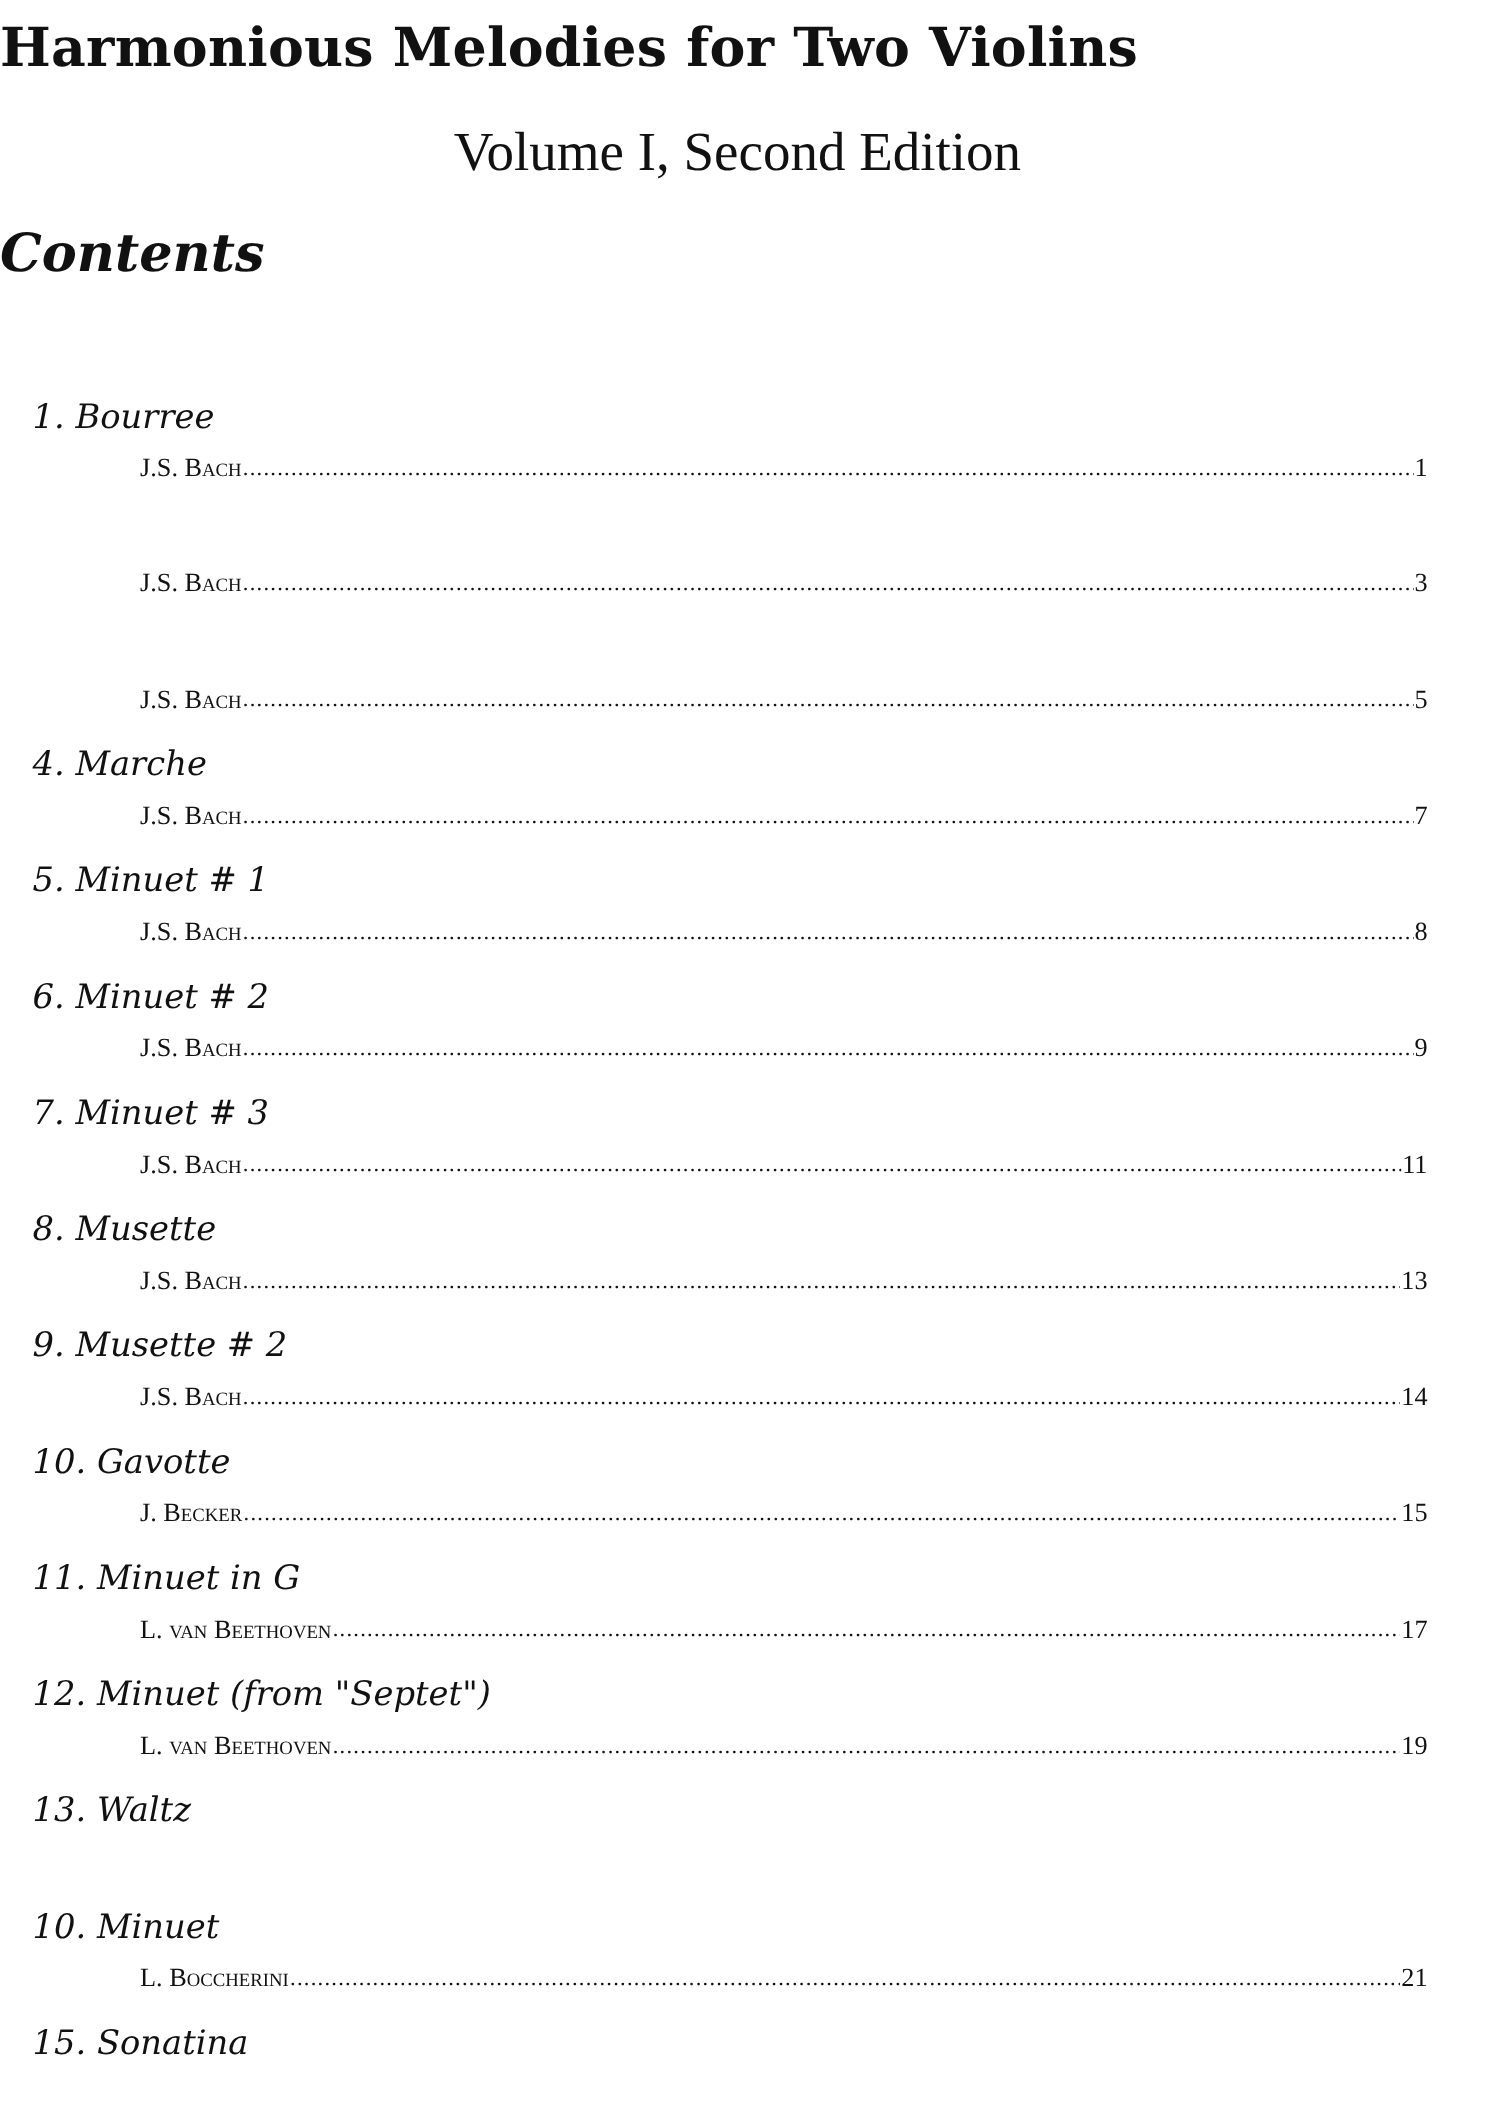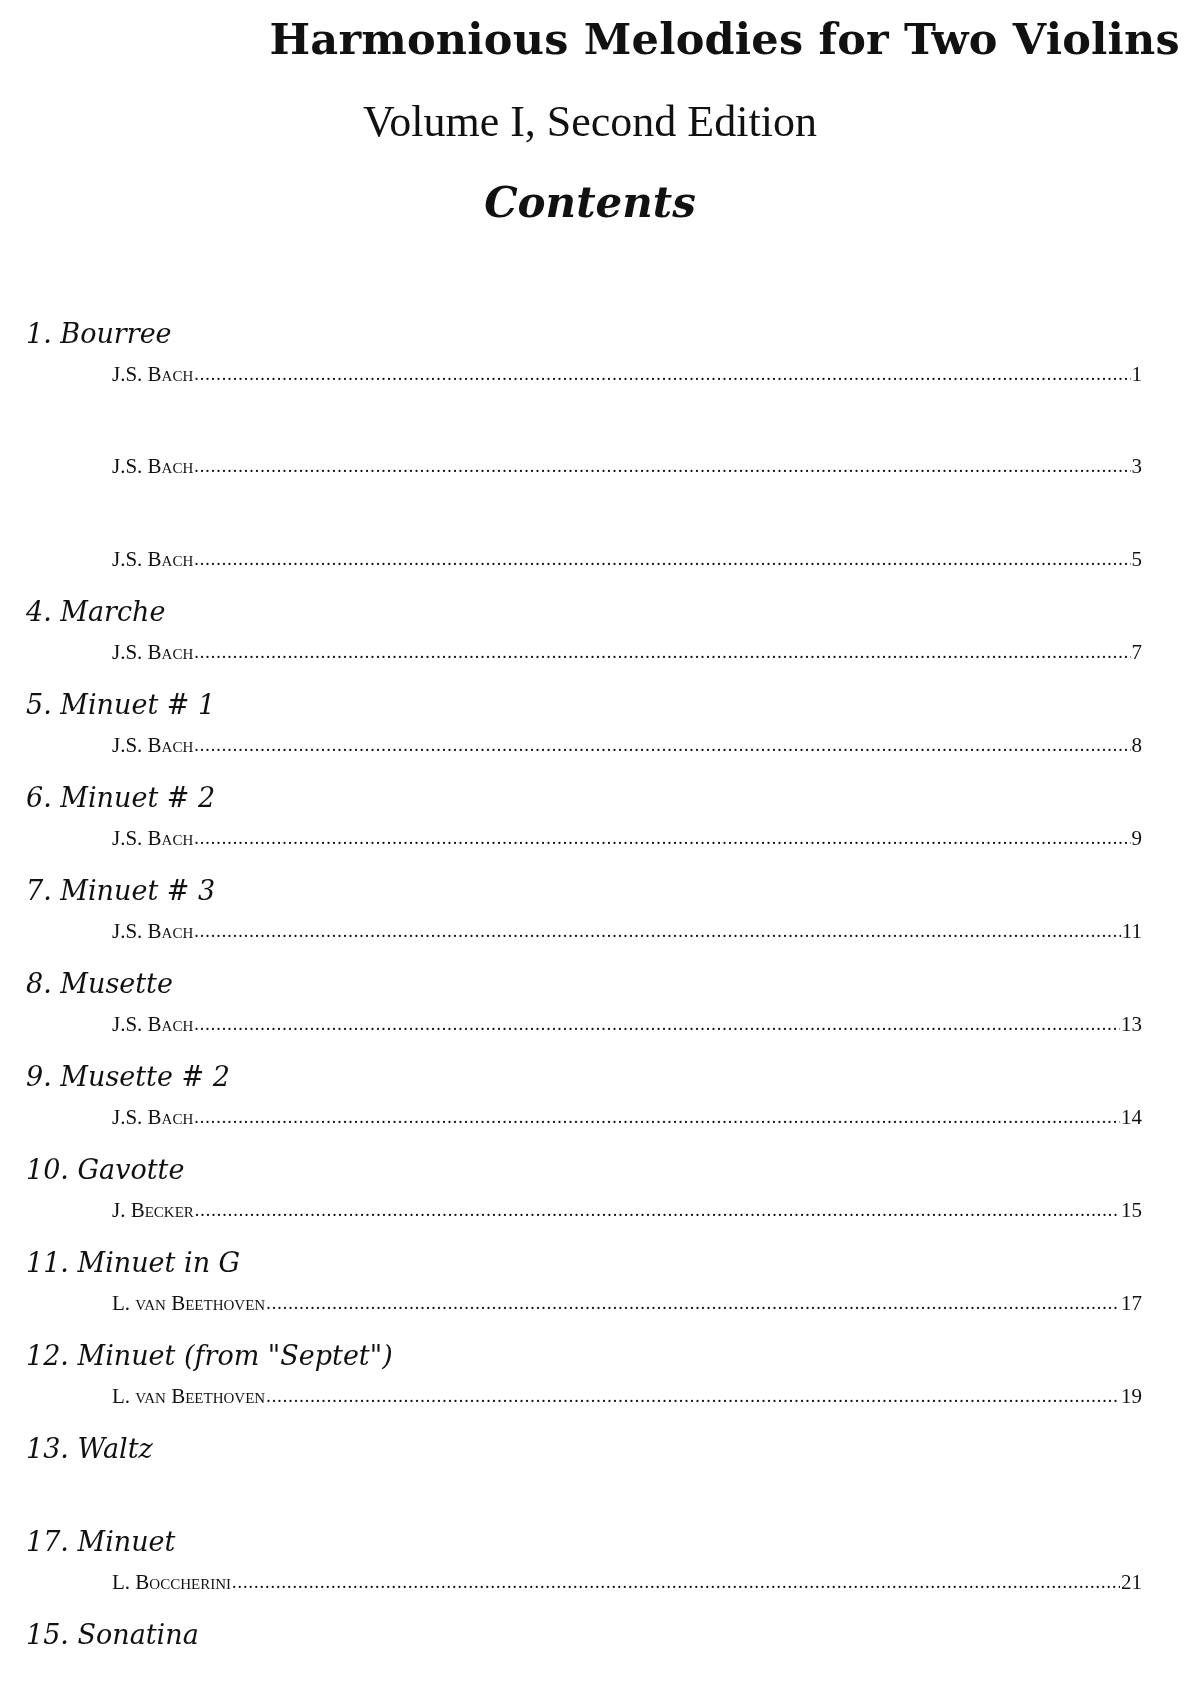--- a/index.html
+++ b/index.html
@@ -1,19 +1,19 @@
 <!DOCTYPE html>
 <html><head>
 <meta charset="utf-8">
 <style>
   html, body { margin: 0; padding: 0; background: #ffffff; }
   body { width: 1200px; height: 1694px; position: relative; overflow: hidden; color: #111111; font-family: "DejaVu Serif", "Liberation Serif", serif; }
-  .title { position: absolute; left: 0; width: 1180px; text-align: right; top: 14px; font-size: 43px; font-weight: bold; letter-spacing: 0.2px; font-family: "DejaVu Serif", serif; }
+  .title { position: absolute; left: 0; width: 1180px; text-align: left; top: 14px; font-size: 43px; font-weight: bold; letter-spacing: 0.2px; font-family: "DejaVu Serif", serif; }
   .subtitle { position: absolute; left: 0; width: 1180px; text-align: center; top: 96px; font-size: 44px; font-family: "Liberation Serif", serif; }
-  .contents { position: absolute; left: 0; width: 1180px; text-align: center; top: 178px; font-size: 42px; font-weight: bold; font-style: italic; font-family: "DejaVu Serif", serif; }
+  .contents { position: absolute; left: 0; width: 1180px; text-align: left; top: 178px; font-size: 42px; font-weight: bold; font-style: italic; font-family: "DejaVu Serif", serif; }
   .toc { position: absolute; left: 0; top: 318px; width: 1200px; }
   .entry { position: absolute; left: 0; width: 948px; height: 94px; }
   .entry-title { position: absolute; left: 26px; top: 0; font-size: 27px; font-style: italic; font-family: "DejaVu Serif", serif; white-space: nowrap; }
   .leader-line { position: absolute; left: 112px; top: 44px; width: 1030px; display: flex; align-items: center; font-size: 20px; font-family: "Liberation Serif", serif; }
   .composer { white-space: nowrap; font-variant: small-caps; font-size: 21px; }
   .dots { flex: 1; overflow: hidden; white-space: nowrap; margin: 0 1px; letter-spacing: 1px; font-size: 18px; }
   .dots::after { content: "........................................................................................................................................................................................................................................................................"; }
   .page { white-space: nowrap; font-size: 21px; }
 </style>
 </head>
@@ -115,21 +115,21 @@
     <div class="leader-line">
       <span class="composer">L. van Beethoven</span>
       <span class="dots"></span>
       <span class="page">19</span>
     </div>
   </div>
   <div class="entry" style="top:1115px">
     <div class="entry-title">13. Waltz</div>
   </div>
   <div class="entry" style="top:1208px">
-    <div class="entry-title">17. Minuet</div>
+    <div class="entry-title">10. Minuet</div>
     <div class="leader-line">
       <span class="composer">L. Boccherini</span>
       <span class="dots"></span>
       <span class="page">21</span>
     </div>
   </div>
   <div class="entry" style="top:1301px">
     <div class="entry-title">15. Sonatina</div>
   </div>
 </div>

